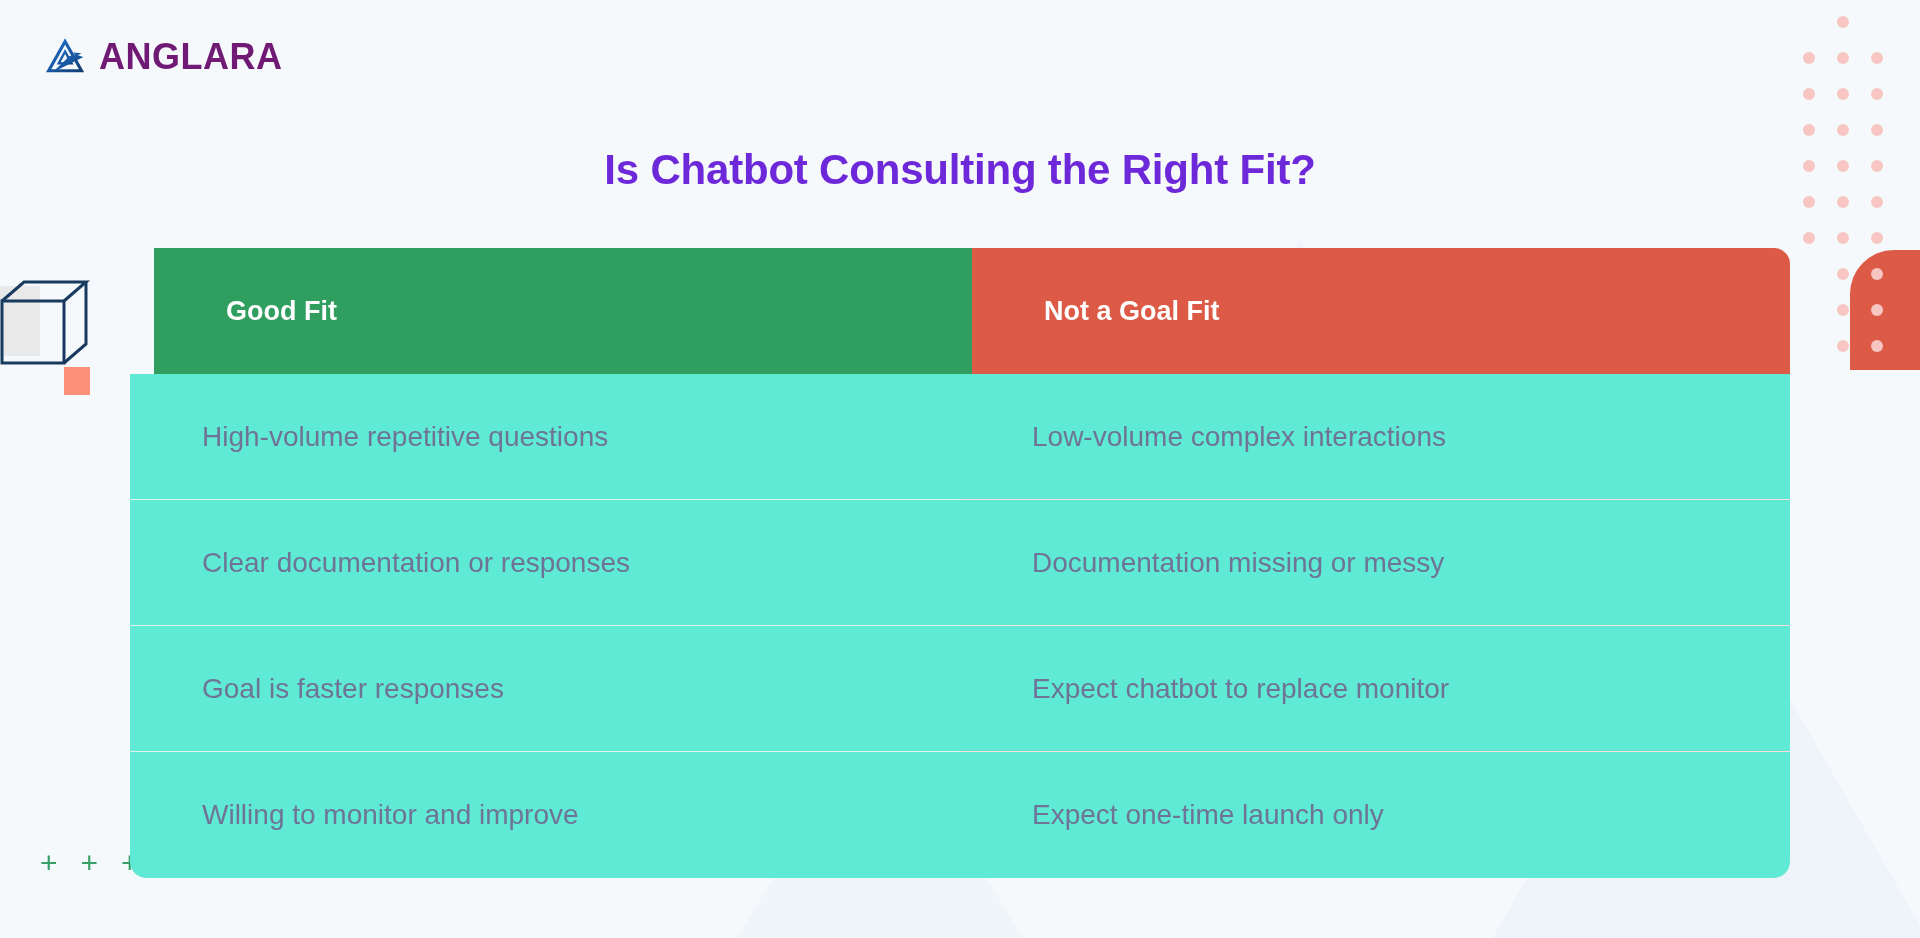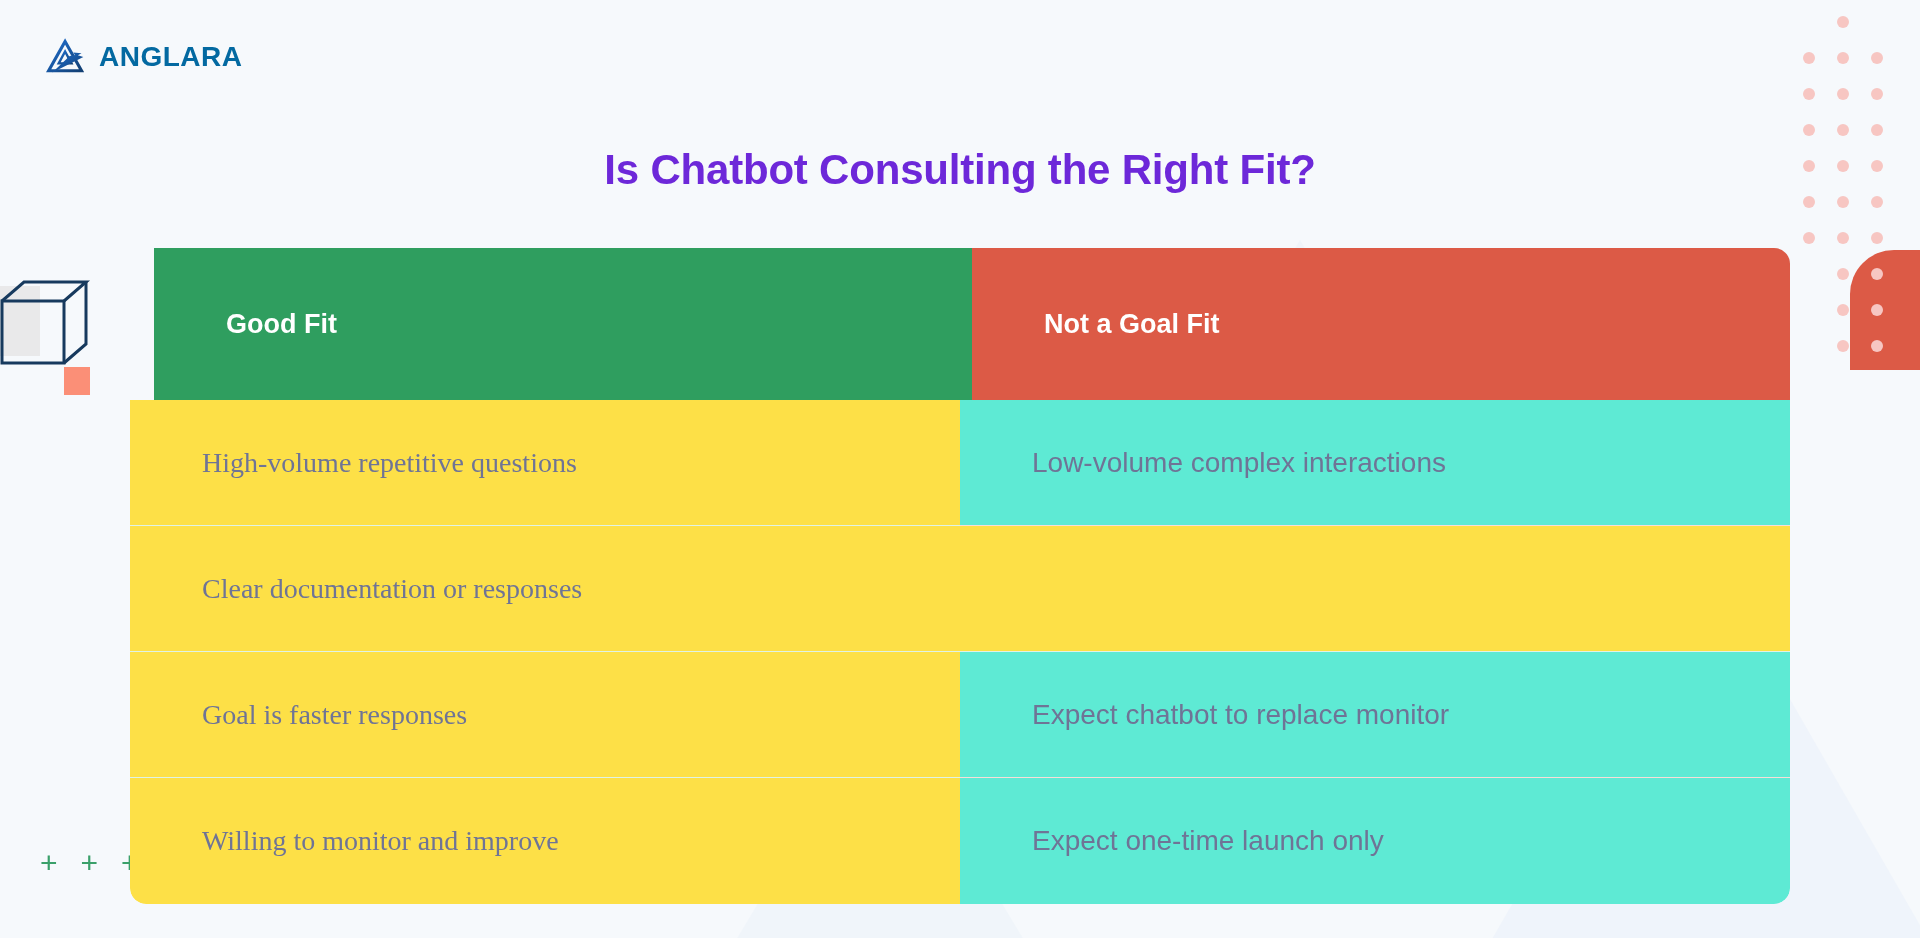--- a/index.html
+++ b/index.html
@@ -79,56 +79,56 @@
   }
   .plus-row span { color:#3aa06a; }
 
   
   .logo {
     position:absolute; left:45px; top:36px;
     display:flex; align-items:center; gap:12px;
   }
   .logo-mark { width:42px; height:42px; }
   .logo-text {
-    font-size:28px; font-weight:700; letter-spacing:.5px;
-    color:#0369a1;
+    font-size:36px; font-weight:700; letter-spacing:.5px;
+    color:#701a75;
   }
 
   
   .page-title {
     position:absolute; top:146px; left:0; width:1920px;
     text-align:center;
     font-size:42px; font-weight:700; color:#6d28d9;
     letter-spacing:-.2px;
   }
 
   
   .table {
     position:absolute; left:130px; top:248px;
     width:1660px;
     border-radius:16px;
     overflow:hidden;
     display:flex; flex-direction:column;
   }
-  .t-head { display:flex; height:152px;padding-left:24px; }
+  .t-head { display:flex; height:126px;padding-left:24px; }
   .t-head .cell {
     flex:1; display:flex; align-items:center;
     padding:0 72px;
     font-size:27px; font-weight:700; color:#ffffff;
   }
   .t-head .cell.good { background:#2f9e5f; }
   .t-head .cell.bad  { background:#dc5a46; }
 
   .t-row { display:flex; height:126px; }
   .t-row .cell {
     flex:1; display:flex; align-items:center;
     padding:0 72px;
     font-size:28px; color:#6f7496; font-weight:400;
   }
-  .t-row .cell.good { background:#fde047; border-bottom:1px solid #dff3e6;font-family:Liberation Serif, serif; }
+  .t-row .cell.good { background:#5eead4; border-bottom:1px solid #dff3e6; }
   .t-row .cell.bad  { background:#5eead4; border-bottom:1px solid #f8ded7; }
   .t-row:last-child .cell.good,
   .t-row:last-child .cell.bad { border-bottom:none; }
 
   .t-row:last-child .cell.good { border-bottom-left-radius:16px; }
   .t-row:last-child .cell.bad  { border-bottom-right-radius:16px; }
 </style>
 </head>
 <body>
 
@@ -224,20 +224,21 @@
     <div class="cell bad">Not a Goal Fit</div>
   </div>
 
   <div class="t-row">
     <div class="cell good">High-volume repetitive questions</div>
     <div class="cell bad">Low-volume complex interactions</div>
   </div>
 
   <div class="t-row">
     <div class="cell good">Clear documentation or responses</div>
+    <div class="cell bad">Documentation missing or messy</div>
   </div>
 
   <div class="t-row">
     <div class="cell good">Goal is faster responses</div>
     <div class="cell bad">Expect chatbot to replace monitor</div>
   </div>
 
   <div class="t-row">
     <div class="cell good">Willing to monitor and improve</div>
     <div class="cell bad">Expect one-time launch only</div>

